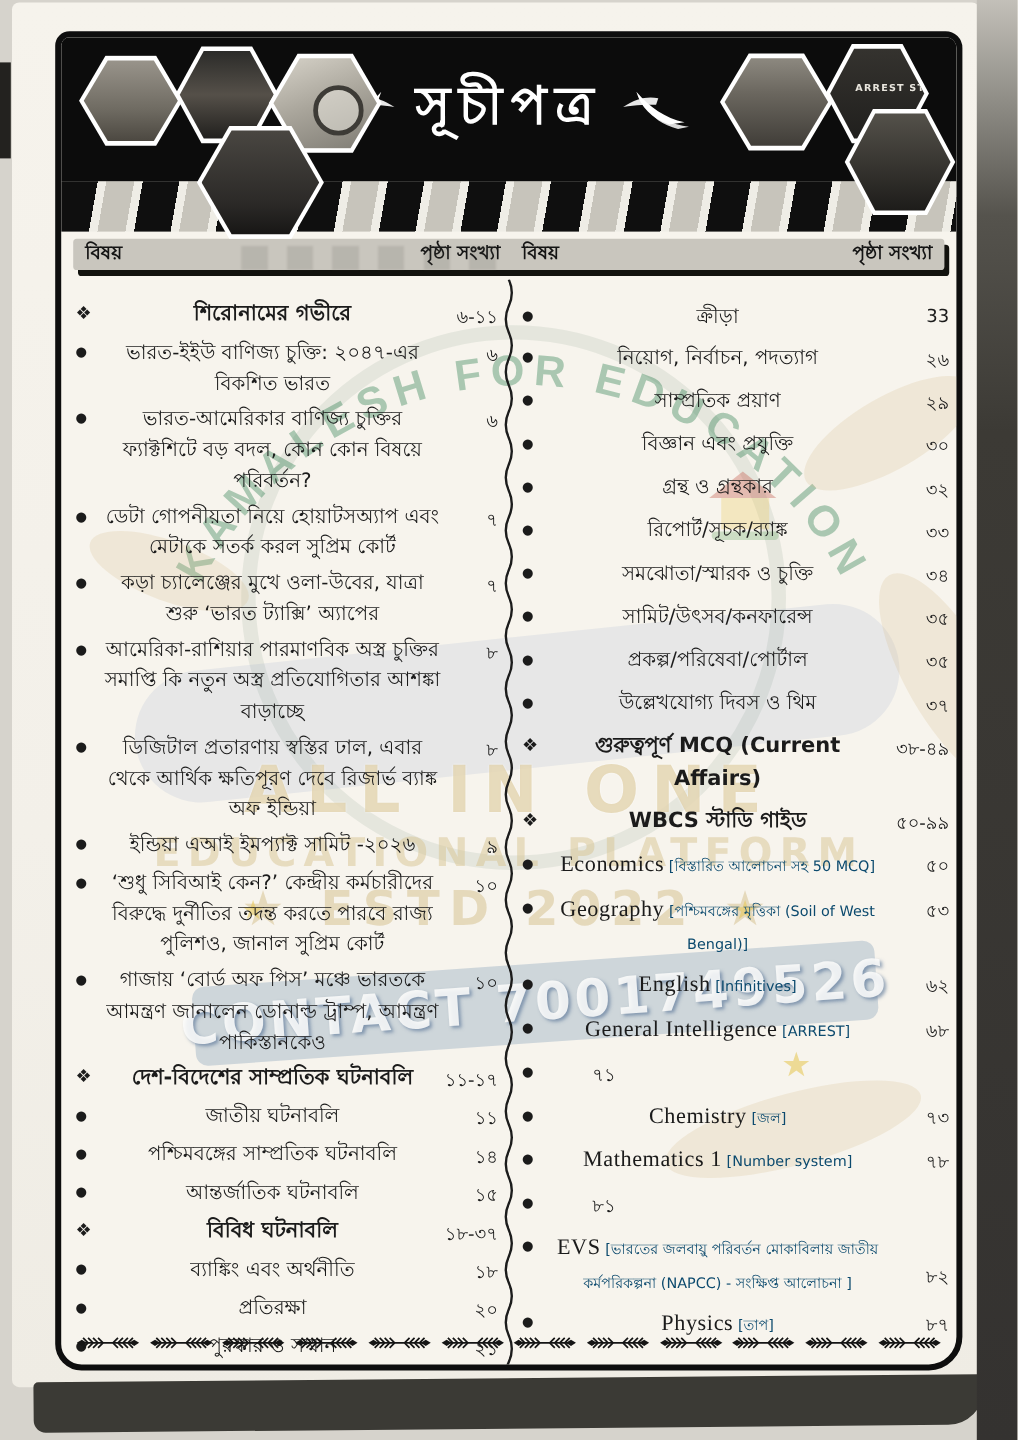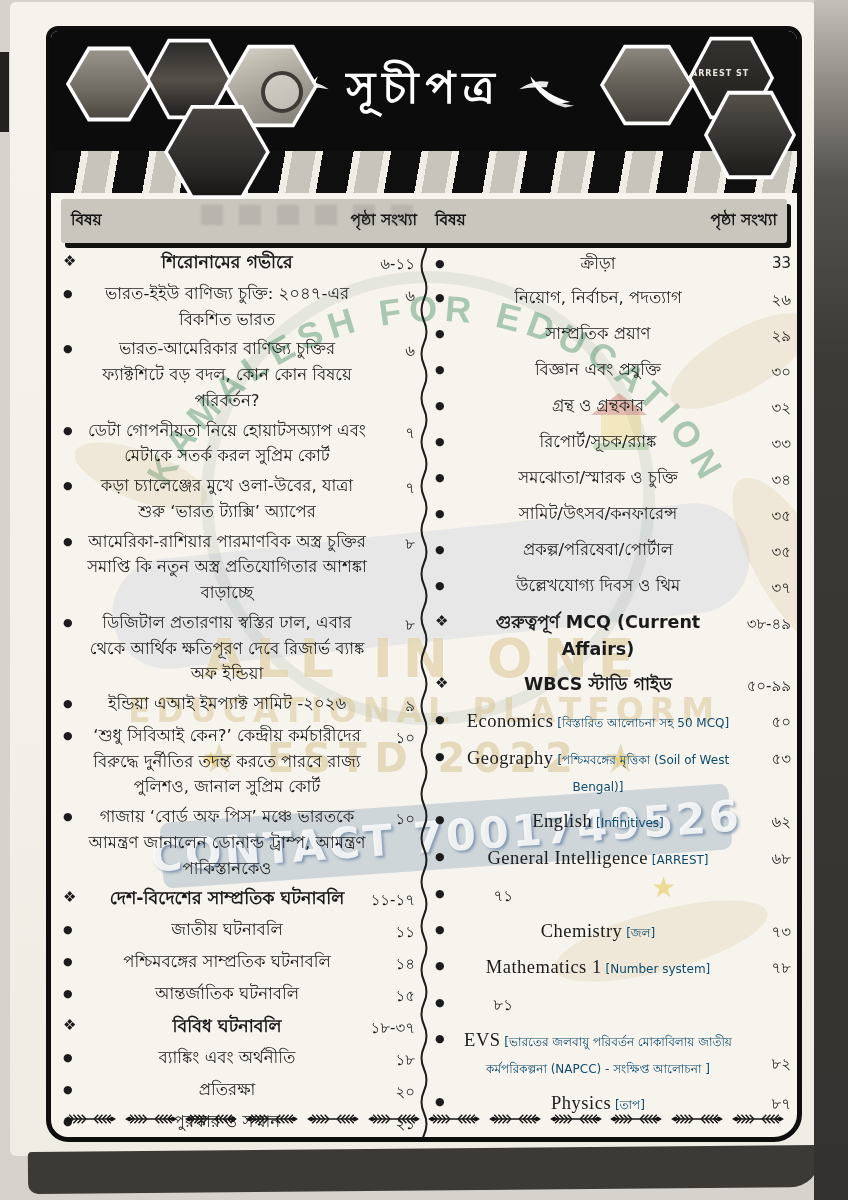--- a/index.html
+++ b/index.html
@@ -46,29 +46,29 @@
   .h3 .ph::after{content:"";position:absolute;right:12px;bottom:12px;width:34px;height:34px;
     border:4px solid #3d3b36;border-radius:50%;background:rgba(240,238,230,.5);}
   .h4{left:112px;top:72px;width:108px;height:98px;z-index:9;}
   .h4 .ph{background:linear-gradient(180deg,#4a4742,#2b2927 70%,#161514);}
   .h5{left:548px;top:12px;width:96px;height:84px;}
   .h5 .ph{background:linear-gradient(180deg,#8e8a81,#6b675f 40%,#3f3c37);}
   .h6{left:636px;top:4px;width:88px;height:86px;}
   .h6 .ph{background:linear-gradient(180deg,#35332f,#201f1d);}
   .h7{left:652px;top:58px;width:94px;height:92px;z-index:9;}
   .h7 .ph{background:linear-gradient(180deg,#55524b,#33312d 60%,#1c1b19);}
-  .hex-cap{position:absolute;left:0;right:0;top:30px;text-align:left;color:#e8e5dd;
+  .hex-cap{position:absolute;left:0;right:0;top:30px;text-align:right;color:#e8e5dd;
     font-size:8px;letter-spacing:1px;font-weight:700;}
 
   
   .strip{position:absolute;top:120px;left:0;right:0;height:42px;z-index:5;
     background:repeating-linear-gradient(100deg,#0f0f0f 0 30px,#efede6 30px 37px,#c7c4bb 37px 60px,#efede6 60px 67px);}
 
   
-  .thead{position:absolute;top:168px;left:10px;right:10px;height:44px;z-index:4;
+  .thead{position:absolute;top:168px;left:10px;right:10px;height:26px;z-index:4;
     background:#c9c6be;box-shadow:4px 5px 0 #12120e;border-radius:3px;
     display:flex;align-items:center;font-weight:700;font-size:15.5px;color:#141414;}
   .th-left{width:360px;display:flex;justify-content:space-between;padding:0 4px 0 10px;box-sizing:border-box;}
   .th-right{flex:1;display:flex;justify-content:space-between;padding:0 10px 0 14px;box-sizing:border-box;}
   .thead .ghost{position:absolute;left:140px;top:6px;width:220px;height:20px;
     background:repeating-linear-gradient(90deg,rgba(80,80,70,.14) 0 22px,transparent 22px 38px);
     filter:blur(1px);}
 
   
   .cols{position:absolute;top:216px;left:12px;right:6px;bottom:54px;display:flex;z-index:3;}

